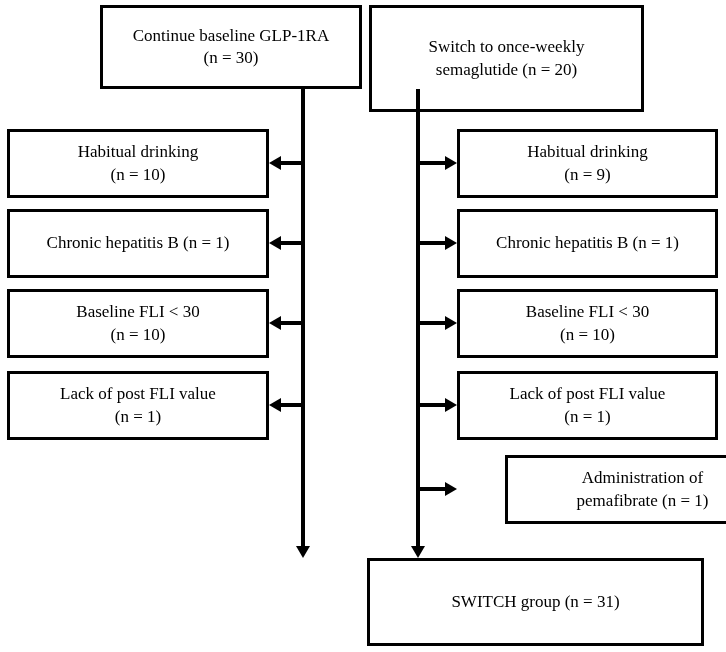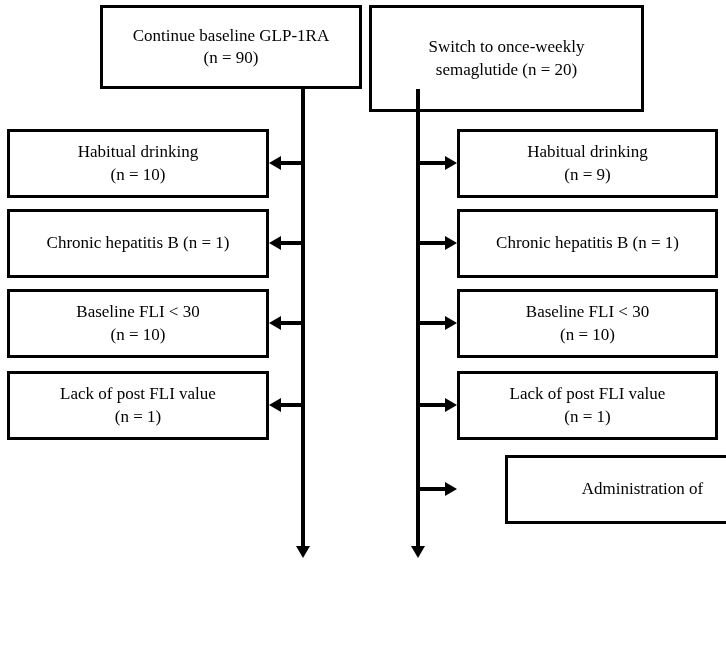--- a/index.html
+++ b/index.html
@@ -64,21 +64,21 @@
     border-top: 12px solid #000000;
   }
 </style>
 </head>
 <body>
 
 <div id="flowchart">
 
   <div class="node" style="left:100px; top:5px; width:262px; height:84px;">
     <span class="line">Continue baseline GLP-1RA</span>
-    <span class="line">(n = 90)</span>
+    <span class="line">(n = 30)</span>
   </div>
 
   <div class="node" style="left:369px; top:5px; width:275px; height:107px;">
     <span class="line">Switch to once-weekly</span>
     <span class="line">semaglutide (n = 20)</span>
   </div>
 
   <div class="node" style="left:7px; top:129px; width:262px; height:69px;">
     <span class="line">Habitual drinking</span>
     <span class="line">(n = 10)</span>
@@ -112,23 +112,27 @@
     <span class="line">(n = 10)</span>
   </div>
 
   <div class="node" style="left:457px; top:371px; width:261px; height:69px;">
     <span class="line">Lack of post FLI value</span>
     <span class="line">(n = 1)</span>
   </div>
 
   <div class="node" style="left:457px; top:455px; width:275px; height:69px;margin-left:48px;">
     <span class="line">Administration of</span>
+    <span class="line">pemafibrate (n = 1)</span>
   </div>
 
 
+  <div class="node" style="left:367px; top:558px; width:337px; height:88px;">
+    <span class="line">SWITCH group (n = 31)</span>
+  </div>
 
   <div class="conn vline" style="left:301px; top:89px; height:458px;"></div>
   <div class="arrow-down" style="left:296px; top:546px;"></div>
 
   <div class="conn hline" style="left:281px; top:161px; width:22px;"></div>
   <div class="arrow-left" style="left:269px; top:156px;"></div>
 
   <div class="conn hline" style="left:281px; top:241px; width:22px;"></div>
   <div class="arrow-left" style="left:269px; top:236px;"></div>
 

